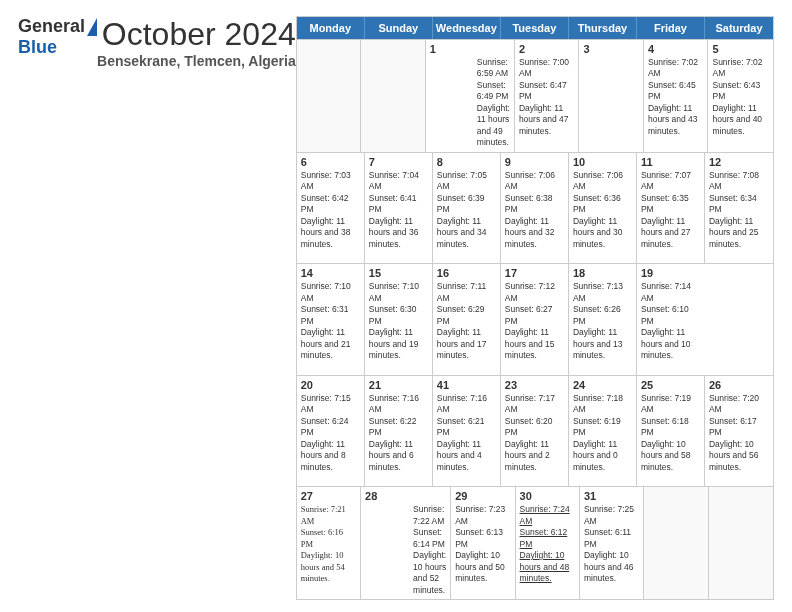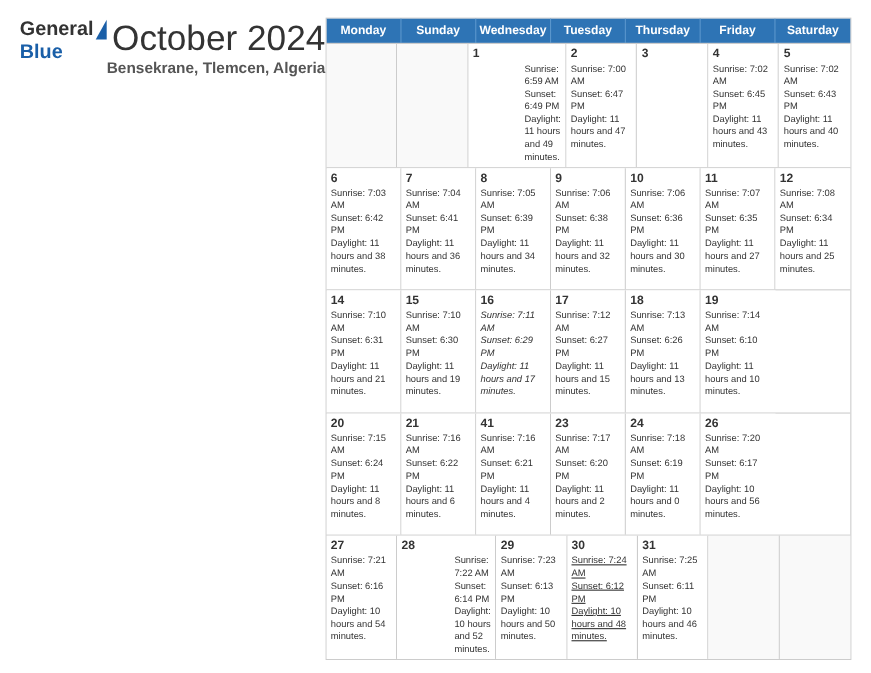--- a/index.html
+++ b/index.html
@@ -228,21 +228,21 @@
 Daylight: 11 hours and 21 minutes.</div>
           </div>
           <div class="cal-cell">
             <div class="day-number">15</div>
             <div class="cell-text" style="white-space: pre-line;">Sunrise: 7:10 AM
 Sunset: 6:30 PM
 Daylight: 11 hours and 19 minutes.</div>
           </div>
           <div class="cal-cell">
             <div class="day-number">16</div>
-            <div class="cell-text" style="white-space: pre-line; font-style: italic;">Sunrise: 7:11 AM
+            <div class="cell-text" style="white-space: pre-line;">Sunrise: 7:11 AM
 Sunset: 6:29 PM
 Daylight: 11 hours and 17 minutes.</div>
           </div>
           <div class="cal-cell">
             <div class="day-number">17</div>
             <div class="cell-text" style="white-space: pre-line;">Sunrise: 7:12 AM
 Sunset: 6:27 PM
 Daylight: 11 hours and 15 minutes.</div>
           </div>
           <div class="cal-cell">
@@ -283,30 +283,36 @@
 Sunset: 6:20 PM
 Daylight: 11 hours and 2 minutes.</div>
           </div>
           <div class="cal-cell">
             <div class="day-number">24</div>
             <div class="cell-text" style="white-space: pre-line;">Sunrise: 7:18 AM
 Sunset: 6:19 PM
 Daylight: 11 hours and 0 minutes.</div>
           </div>
           <div class="cal-cell">
+            <div class="day-number">25</div>
+            <div class="cell-text" style="white-space: pre-line;">Sunrise: 7:19 AM
+Sunset: 6:18 PM
+Daylight: 10 hours and 58 minutes.</div>
+          </div>
+          <div class="cal-cell">
             <div class="day-number">26</div>
             <div class="cell-text" style="white-space: pre-line;">Sunrise: 7:20 AM
 Sunset: 6:17 PM
 Daylight: 10 hours and 56 minutes.</div>
           </div>
         </div>
         <div class="cal-row">
           <div class="cal-cell">
             <div class="day-number">27</div>
-            <div class="cell-text" style="white-space: pre-line;">Sunrise: 7:21 AM
+            <div class="cell-text" style="white-space: pre-line; font-family: Liberation Serif, serif;">Sunrise: 7:21 AM
 Sunset: 6:16 PM
 Daylight: 10 hours and 54 minutes.</div>
           </div>
           <div class="cal-cell">
             <div class="day-number">28</div>
             <div class="cell-text" style="white-space: pre-line; margin-left: 48px;">Sunrise: 7:22 AM
 Sunset: 6:14 PM
 Daylight: 10 hours and 52 minutes.</div>
           </div>
           <div class="cal-cell">

